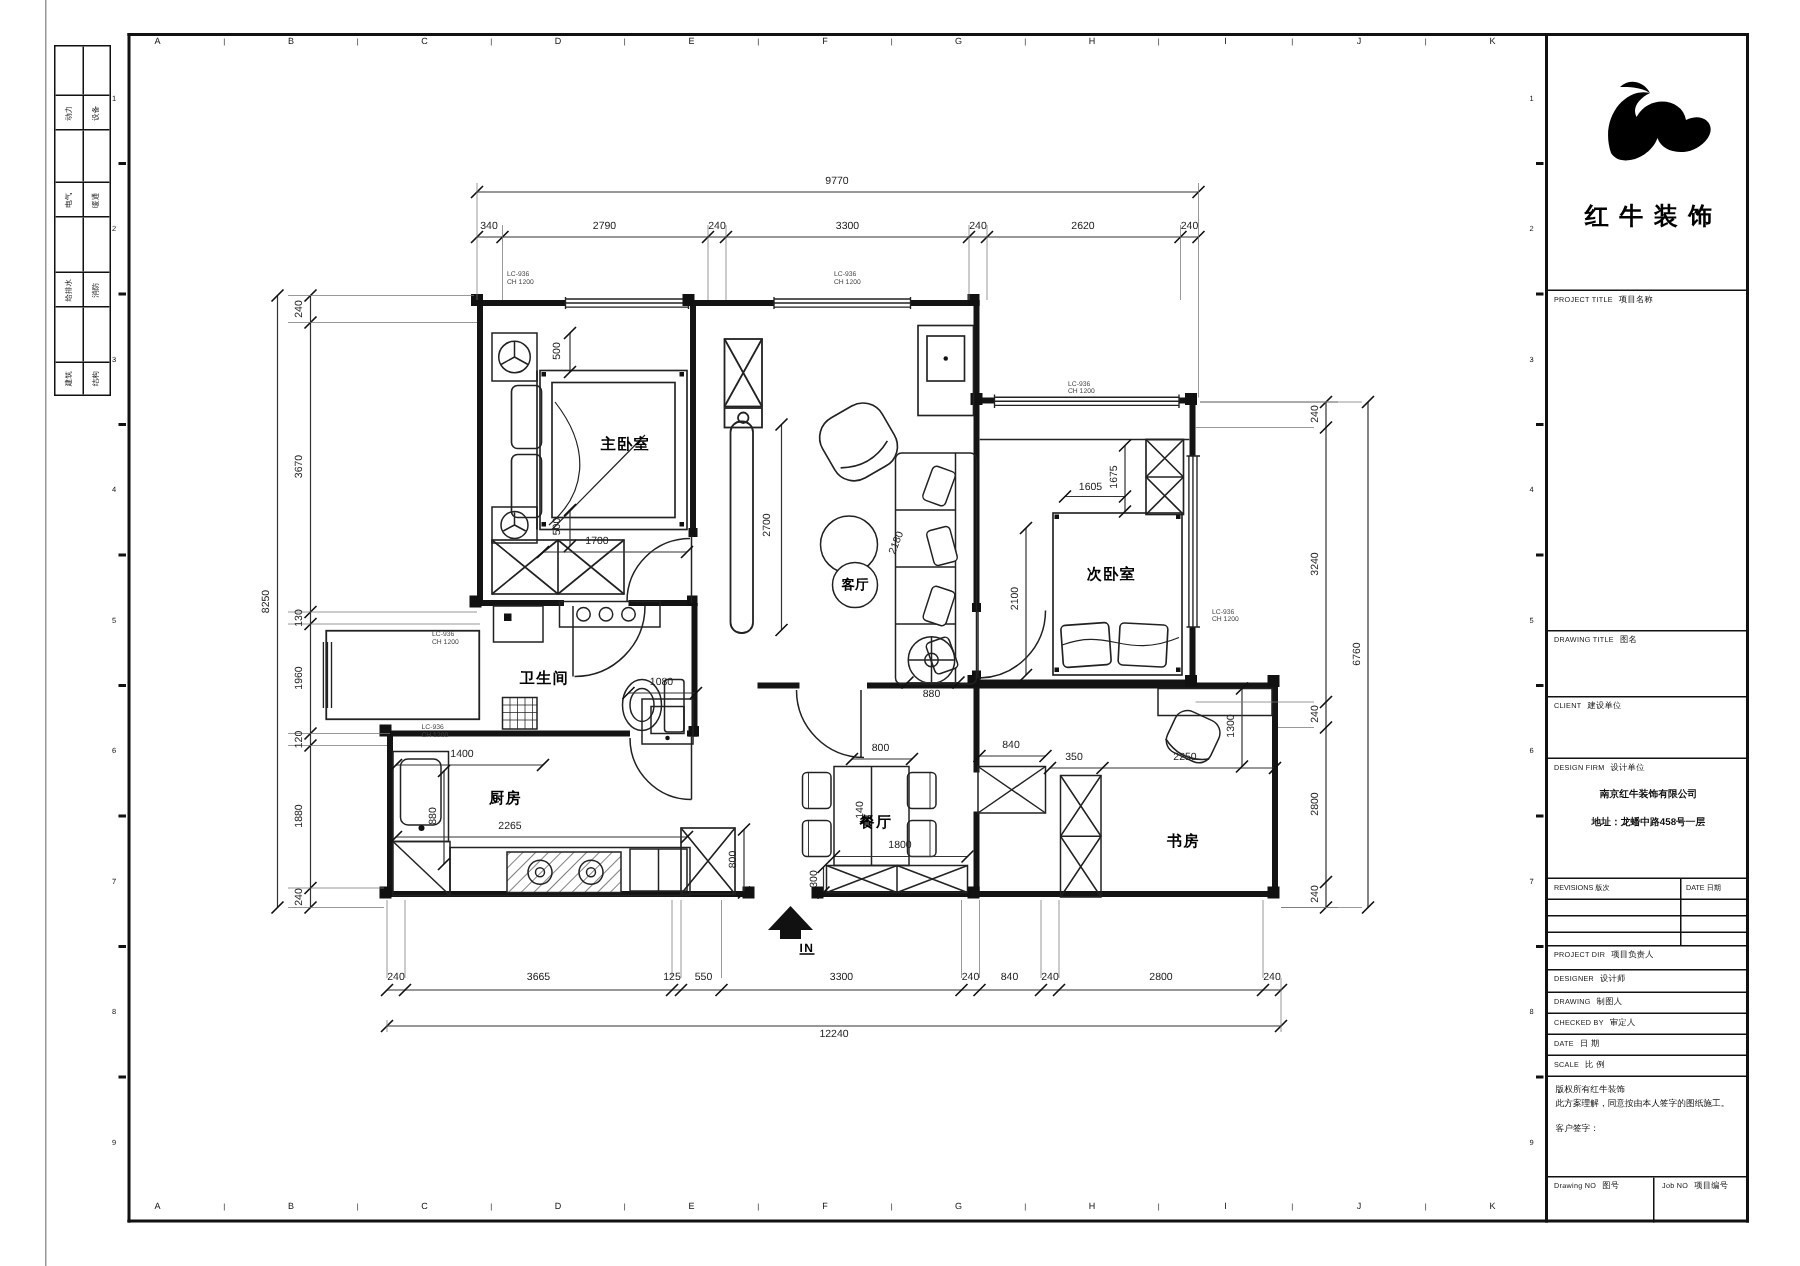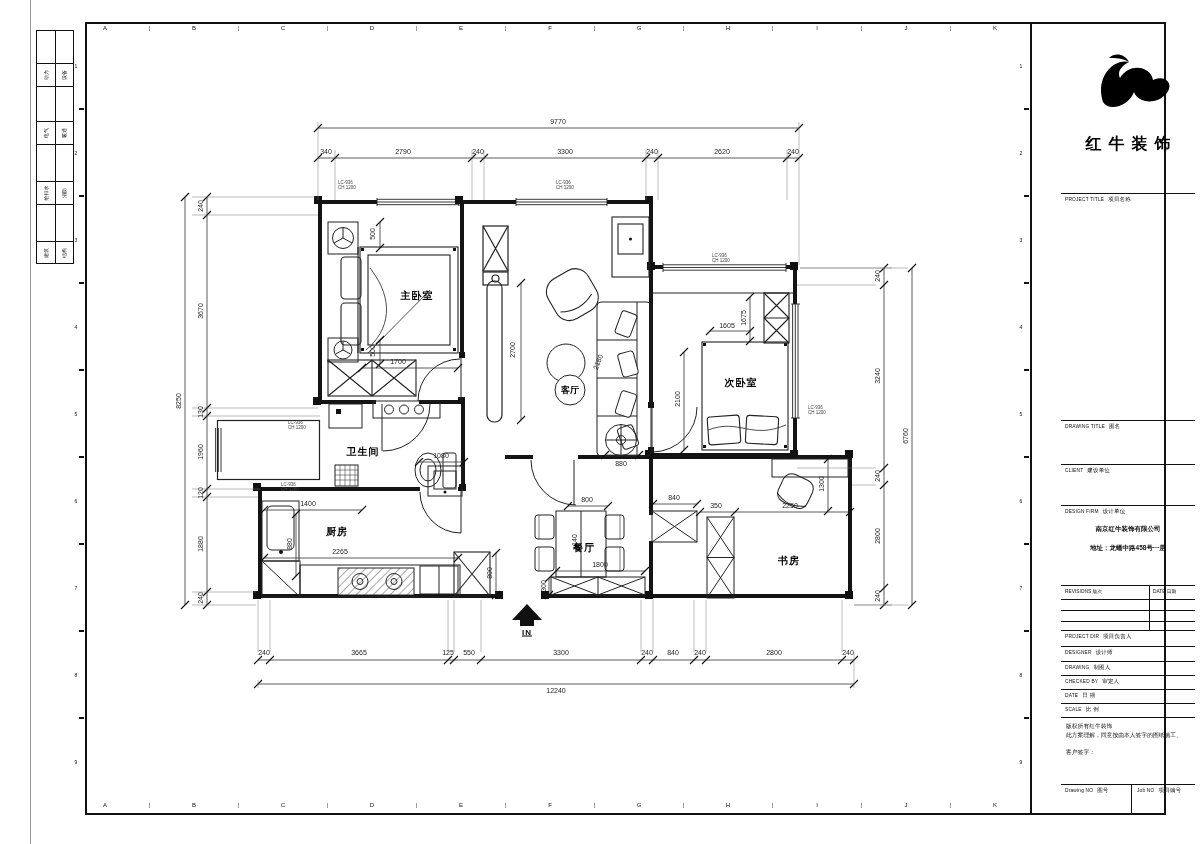--- a/index.html
+++ b/index.html
@@ -22,21 +22,21 @@
   .dash{position:absolute;width:5px;height:2px;background:#111;}
   .wt{position:absolute;font-size:4.5px;line-height:1.2;color:#444;}
   
   #signoff{position:absolute;left:36px;top:30px;width:36px;border:1.2px solid #111;}
   #signoff .srow{display:flex;border-bottom:1px solid #111;}
   #signoff .srow:last-child{border-bottom:none;}
   #signoff .scell{width:50%;border-right:1px solid #111;display:flex;align-items:center;justify-content:center;overflow:hidden;}
   #signoff .scell:last-child{border-right:none;}
   #signoff .vtxt{font-size:5px;transform:rotate(-90deg);white-space:nowrap;color:#111;}
   
-  #tb{position:absolute;left:1032px;top:22px;width:134px;height:630px;margin-left:29px;}
+  #tb{position:absolute;left:1032px;top:22px;width:134px;height:630px;}
   #tb .sec{position:absolute;left:0;width:100%;border-top:1px solid #111;box-sizing:border-box;}
   #tb .lab{font-size:4.8px;letter-spacing:.2px;color:#111;padding:2px 0 0 4px;}
   #tb .lab .cn{font-size:5.5px;margin-left:4px;}
   .logo-name{position:absolute;width:100%;text-align:center;font-family:"Liberation Serif",serif;
              font-size:16px;font-weight:bold;letter-spacing:7px;color:#000;text-indent:7px;}
   .firmline{font-size:6.5px;font-weight:bold;text-align:center;color:#111;}
   .noteline{font-size:5.8px;color:#111;padding-left:5px;}
   .revhead{display:flex;font-size:4.8px;}
   .revhead>div{padding:2px 0 0 4px;box-sizing:border-box;}
   .cellsplit{position:absolute;top:0;bottom:0;width:1px;background:#111;}
@@ -449,21 +449,21 @@
       <span class="dl" style="left: 716px; top: 505px; transform: translate(-50%, -50%);">350</span>
       <span class="dl" style="left: 790px; top: 505px; transform: translate(-50%, -50%);">2250</span>
       <span class="dl" style="left: 821px; top: 484px; transform: translate(-50%, -50%) rotate(-90deg);">1300</span>
       <span class="room" style="left: 417px; top: 296px; transform: translate(-50%, -50%);">主卧室</span>
       <span class="room" style="left: 741px; top: 383px; transform: translate(-50%, -50%);">次卧室</span>
       <span class="room" style="left: 363px; top: 452px; transform: translate(-50%, -50%);">卫生间</span>
       <span class="room" style="left: 337px; top: 532px; transform: translate(-50%, -50%); text-align: center;">厨房</span>
       <span class="room" style="left: 584px; top: 548px; transform: translate(-50%, -50%);">餐厅</span>
       <span class="room-sm" style="left: 570px; top: 390px; transform: translate(-50%, -50%);">客厅</span>
       <span class="room" style="left: 789px; top: 561px; transform: translate(-50%, -50%);">书房</span>
-      <span class="inlab" style="left: 527px; top: 632px; transform: translate(-50%, -50%); text-decoration: underline;">IN</span>
+      <span class="inlab" style="left: 538px; top: 632px; transform: translate(-50%, -50%); text-decoration: underline;">IN</span>
       <div class="wt" style="left: 338px; top: 180px;">
         <div>LC-936</div>
         <div>CH 1200</div>
       </div>
       <div class="wt" style="left: 556px; top: 180px;">
         <div>LC-936</div>
         <div>CH 1200</div>
       </div>
       <div class="wt" style="left: 712px; top: 253px;">
         <div>LC-936</div>

